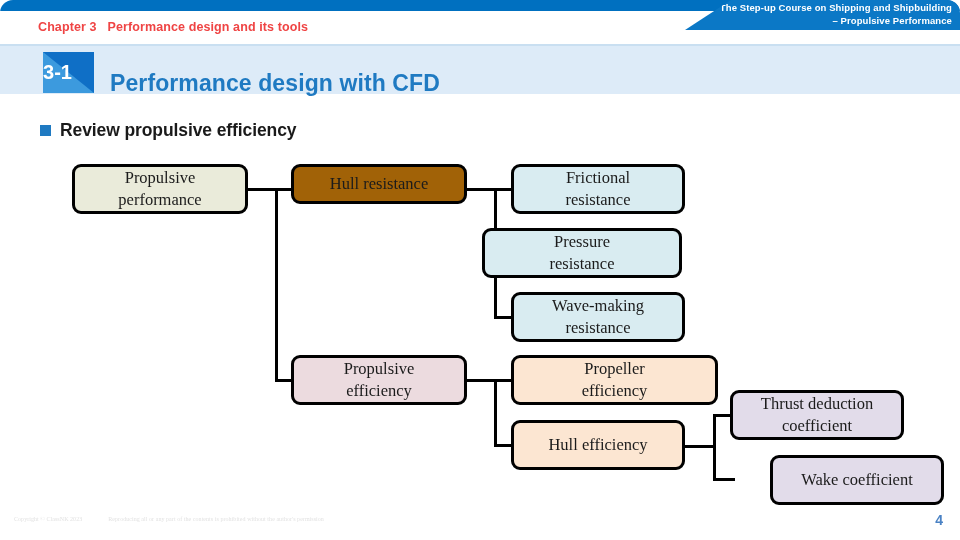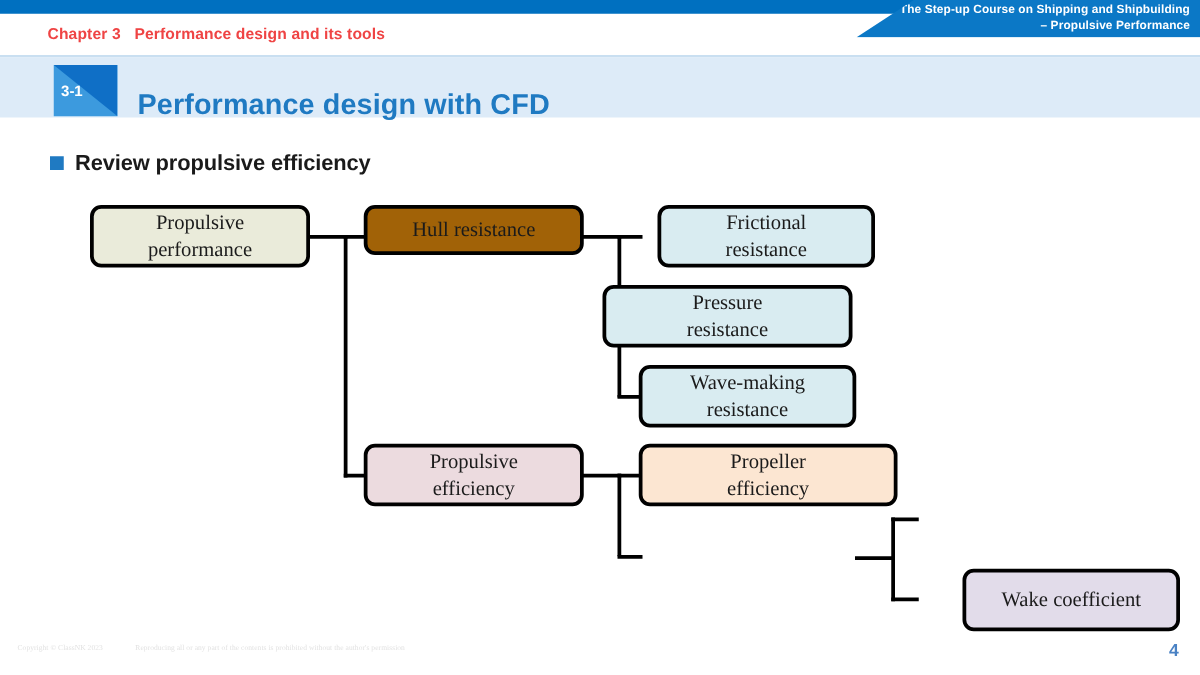--- a/index.html
+++ b/index.html
@@ -7,20 +7,21 @@
     padding: 0;
     background: #ffffff;
   }
   #slide {
     position: relative;
     width: 960px;
     height: 540px;
     overflow: hidden;
     background: #ffffff;
     font-family: "Liberation Sans", sans-serif;
+    border-radius: 13px;
   }
 
   
   .topbar {
     position: absolute;
     left: 0; top: 0;
     width: 960px; height: 11px;
     background: #0070c0;
   }
   .corner-banner {
@@ -82,21 +83,21 @@
     clip-path: polygon(0 0, 100% 0, 100% 100%);
   }
   .badge .lbl {
     position: absolute;
     left: 0; top: 0;
     width: 29px; height: 41px;
     display: flex;
     align-items: center;
     justify-content: center;
     color: #ffffff;
-    font-size: 12px;
+    font-size: 20px;
     font-weight: bold;
     letter-spacing: 0px;
   }
   .slide-title {
     position: absolute;
     left: 110px; top: 70px;
     color: #1f7ac2;
     font-size: 23px;
     font-weight: bold;
     letter-spacing: 0.1px;
@@ -230,41 +231,47 @@
     <div class="conn h" style="left:713px; top:478px; width:22px;"></div>
 
     <div class="node" style="left:72px; top:164px; width:176px; height:50px; background:#eaebda;">
       <span class="inner">Propulsive<br>performance</span>
     </div>
 
     <div class="node" style="left:291px; top:164px; width:176px; height:40px; background:#a16207;">
       <span class="inner">Hull resistance</span>
     </div>
 
-    <div class="node" style="left:511px; top:164px; width:174px; height:50px; background:#d9ecf1;margin-left:15px;">
+    <div class="node" style="left:511px; top:164px; width:174px; height:50px; background:#d9ecf1;">
       <span class="inner">Frictional<br>resistance</span>
     </div>
 
     <div class="node" style="left:482px; top:228px; width:200px; height:50px; background:#d9ecf1;">
       <span class="inner">Pressure<br>resistance</span>
     </div>
 
     <div class="node" style="left:511px; top:292px; width:174px; height:50px; background:#d9ecf1;">
       <span class="inner">Wave-making<br>resistance</span>
     </div>
 
     <div class="node" style="left:291px; top:355px; width:176px; height:50px; background:#ecdbdf;">
       <span class="inner">Propulsive<br>efficiency</span>
     </div>
 
     <div class="node" style="left:511px; top:355px; width:207px; height:50px; background:#fce6d2;">
       <span class="inner">Propeller<br>efficiency</span>
     </div>
 
-
+    <div class="node" style="left:511px; top:420px; width:174px; height:50px; background:#fce6d2;">
+      <span class="inner">Hull efficiency</span>
+    </div>
+
+    <div class="node" style="left:730px; top:390px; width:174px; height:50px; background:#e2dcea;">
+      <span class="inner">Thrust deduction<br>coefficient</span>
+    </div>
 
     <div class="node" style="left:730px; top:455px; width:174px; height:50px; background:#e2dcea;margin-left:40px;">
       <span class="inner">Wake coefficient</span>
     </div>
 
   </div>
 
   <div class="footer-copy">
     <span>Copyright © ClassNK 2023</span><span class="sep"></span><span>Reproducing all or any part of the contents is prohibited without the author's permission</span>
   </div>

